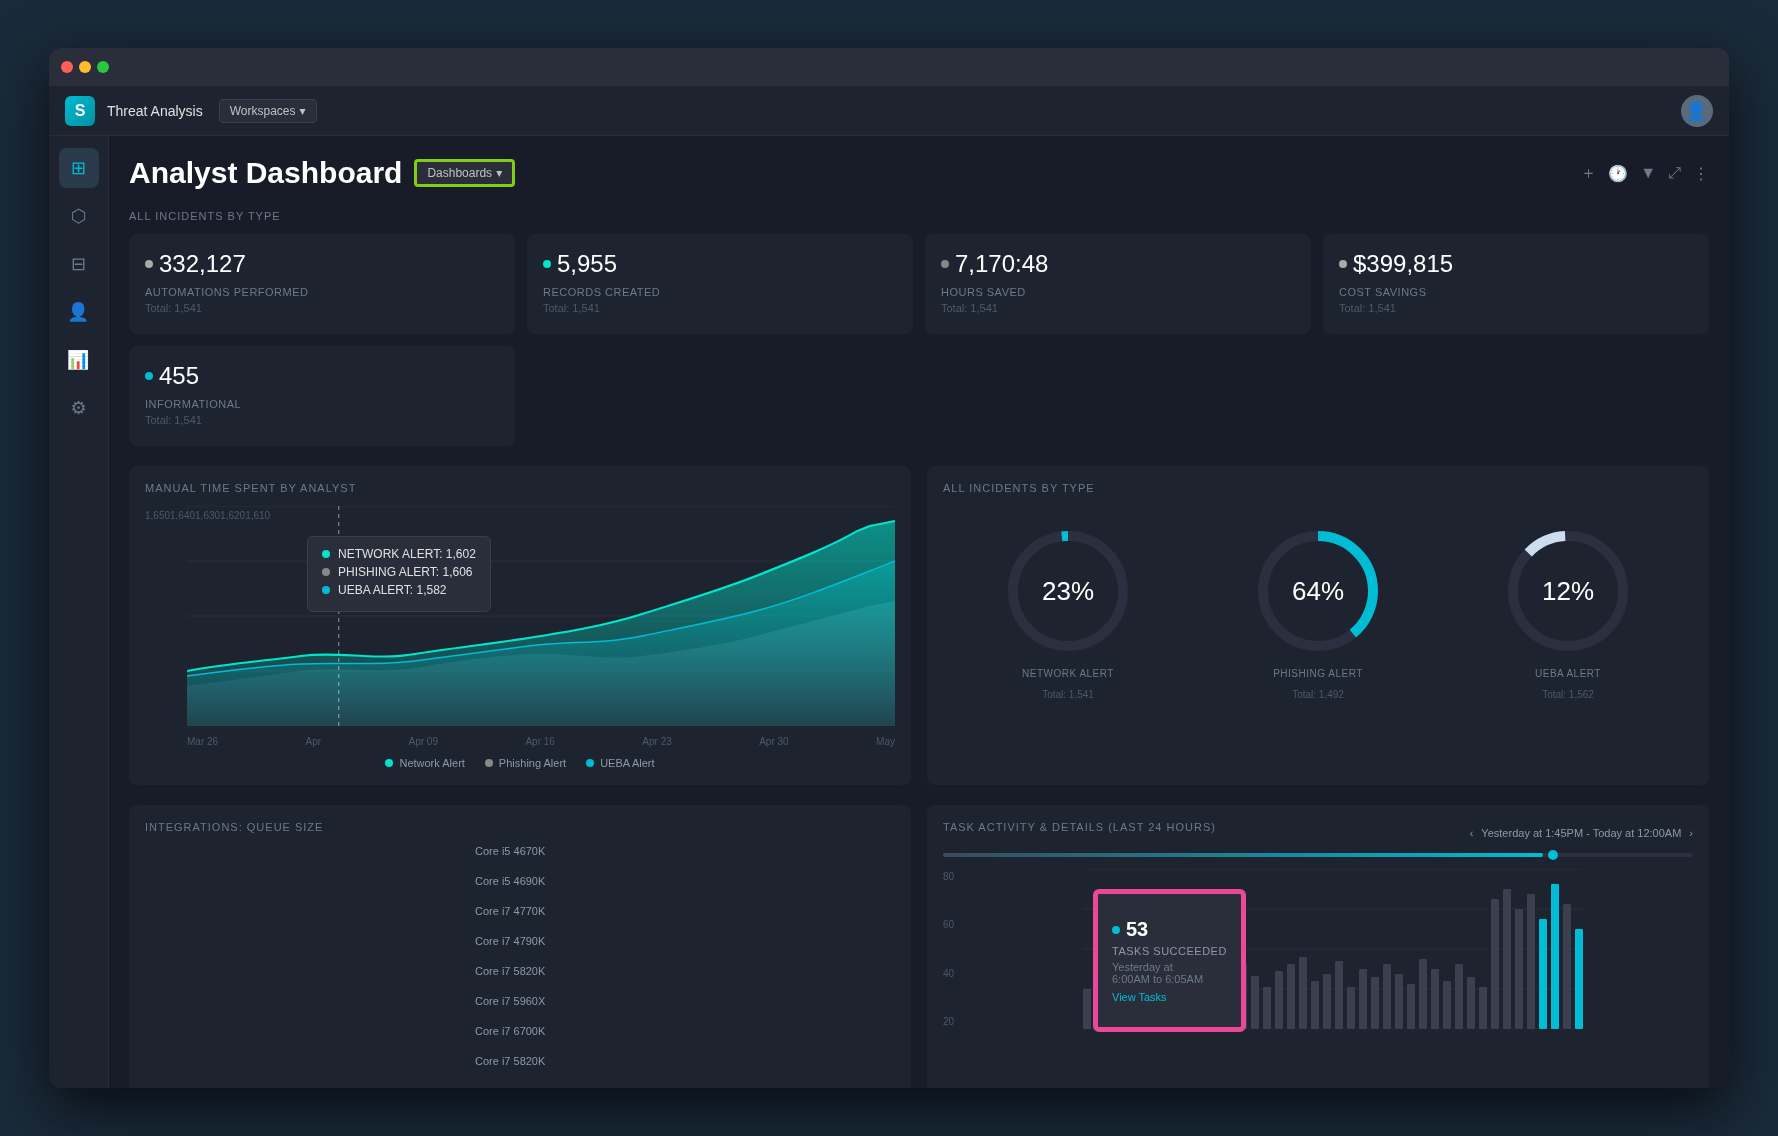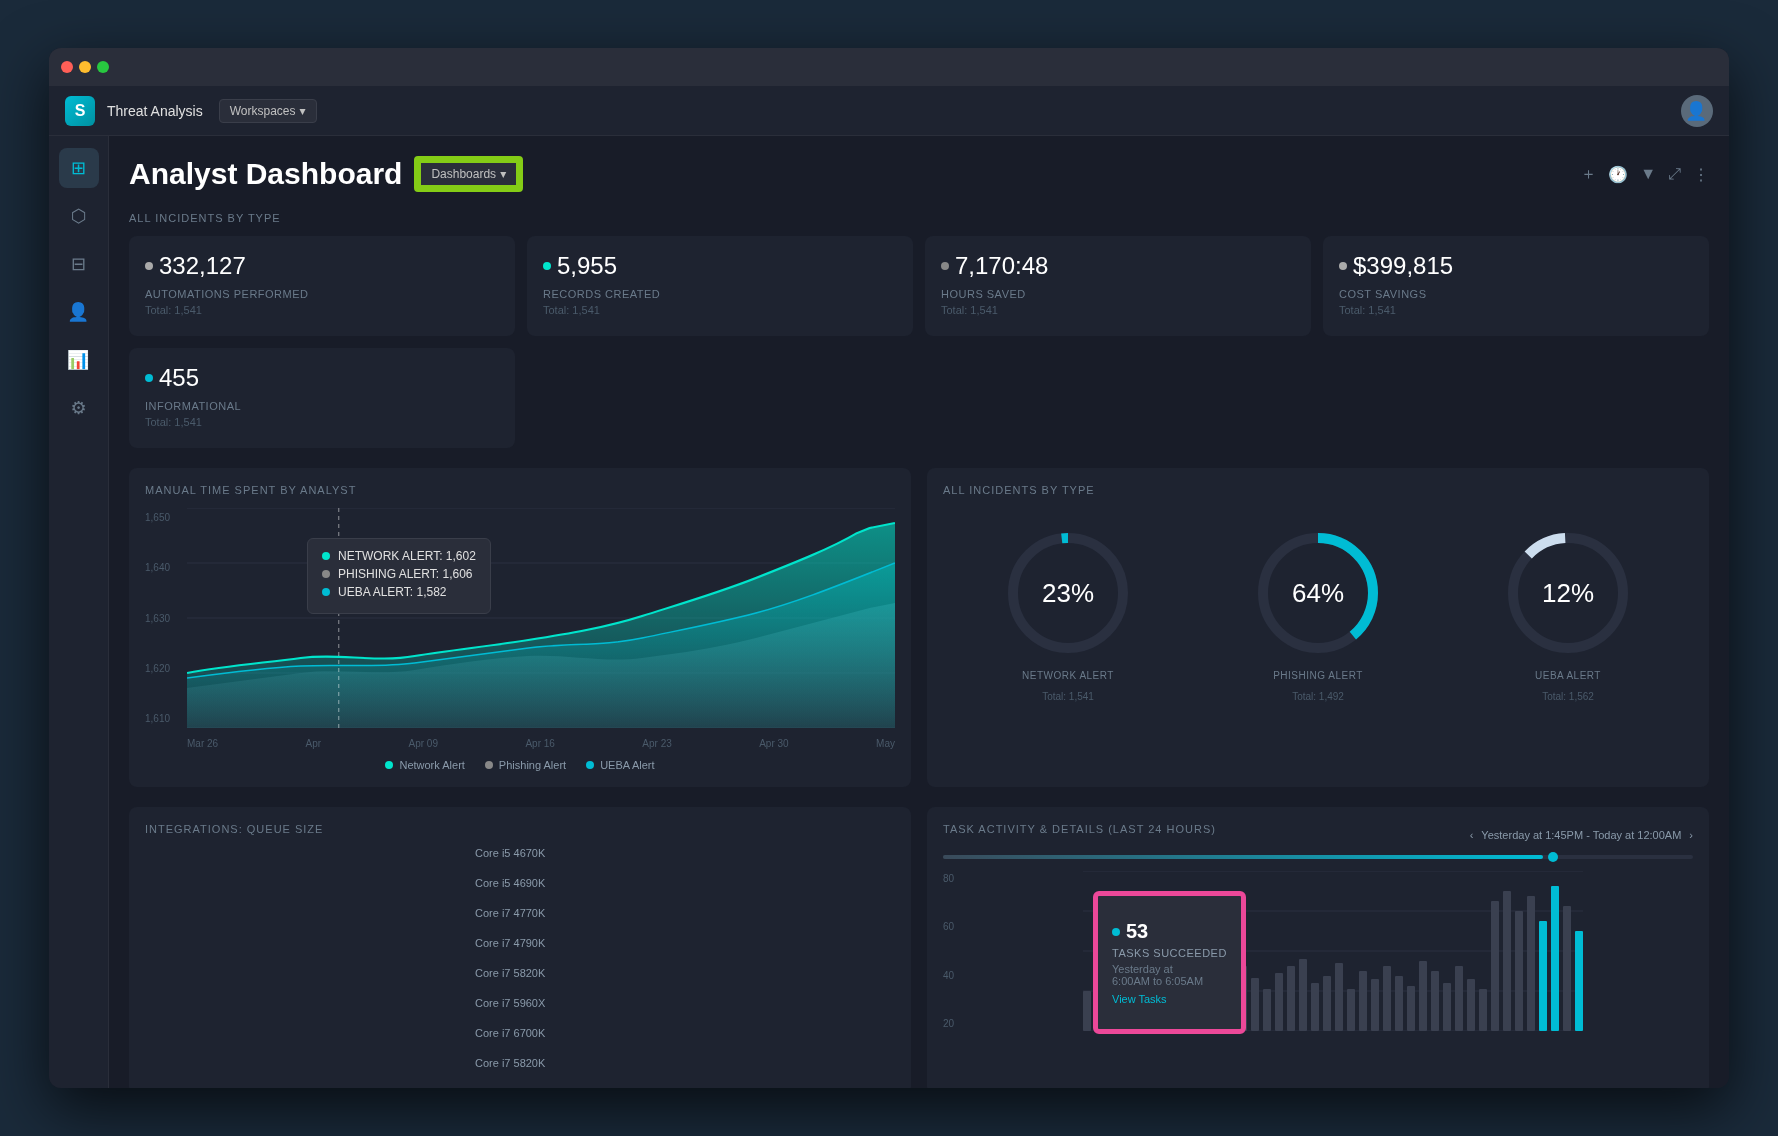--- a/index.html
+++ b/index.html
@@ -105,21 +105,21 @@
     }
     
     .page-header {
       display: flex;
       align-items: center;
       margin-bottom: 20px;
     }
     .page-title { font-size: 30px; font-weight: 600; color: #ffffff; margin-right: 12px; }
     .dashboards-btn {
       background: #2a2e3a;
-      border: 7px solid #84cc16;
+      border: 3px solid #84cc16;
       border-radius: 4px;
       padding: 4px 10px;
       font-size: 12px;
       color: #c0c0c0;
       display: flex; align-items: center; gap: 4px;
       cursor: pointer;
     }
     .header-actions { margin-left: auto; display: flex; gap: 12px; align-items: center; }
     .header-icon { color: #6a7a8a; cursor: pointer; font-size: 16px; }
     
@@ -325,21 +325,21 @@
     </div>
         </div>
 
       <div class="two-col">
 
         <div class="chart-card">
           <div class="chart-title">MANUAL TIME SPENT BY ANALYST</div>
           <div style="position:relative;">
             <div style="display:flex; gap:0;">
 
-              <div style="display:flex; flex-direction:column; justify-content:space-between; font-size:10px; color:#4a5a6a; width:42px; height:220px; padding: 4px 0;">
+              <div style="display:flex; flex-direction:row; justify-content:space-between; font-size:10px; color:#4a5a6a; width:42px; height:220px; padding: 4px 0;">
                 <span>1,650</span>
                 <span>1,640</span>
                 <span>1,630</span>
                 <span>1,620</span>
                 <span>1,610</span>
               </div>
 
               <div style="flex:1; position:relative;">
                 <svg width="100%" height="220" viewBox="0 0 560 220" preserveAspectRatio="none">
                   <defs>

